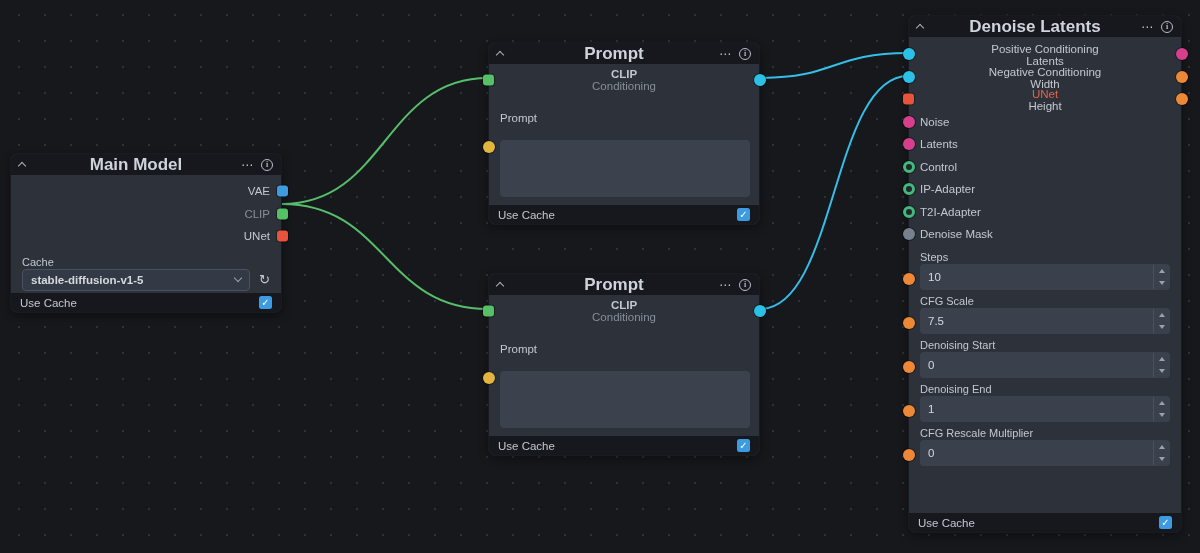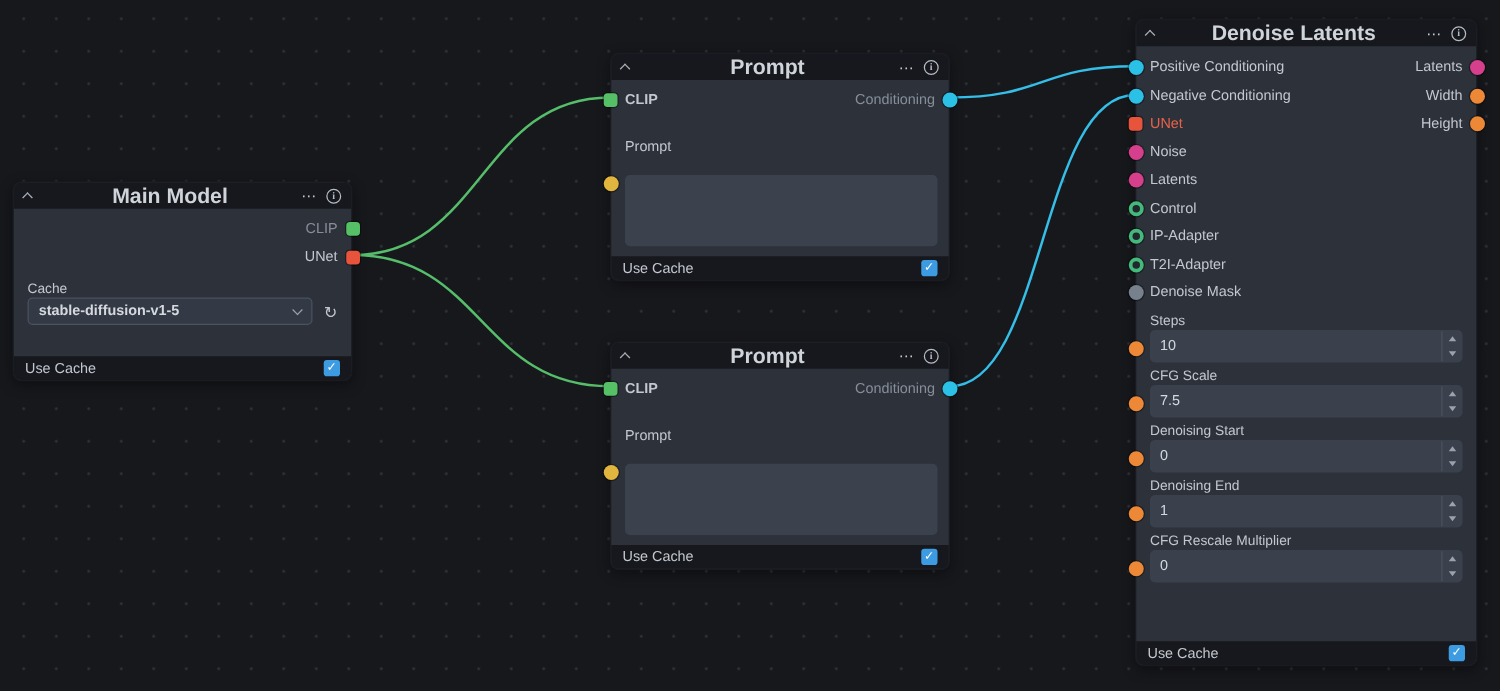--- a/index.html
+++ b/index.html
@@ -37,21 +37,21 @@
     width:12px;height:12px;border:1px solid #b6bcc6;border-radius:50%;
     font-size:8px;line-height:10px;text-align:center;color:#b6bcc6;
     font-weight:600;font-family:"Liberation Serif","DejaVu Serif",serif;
   }
   .node-body{flex:1 1 auto;position:relative;}
   .node-footer{
     height:19px;flex:0 0 19px;background:#16181D;border-radius:0 0 6px 6px;
     display:flex;align-items:center;justify-content:space-between;padding:0 9px;
   }
   .crow{position:relative;display:flex;align-items:center;height:22.5px;padding:0 11px;}
-  .crow.between{justify-content:space-between;}
+  .crow.between{justify-content:space-between;flex-direction:column;}
   .crow.out{justify-content:flex-end;}
   .lbl{white-space:nowrap;}
   .dim{color:#878E99;}
   .handle{position:absolute;width:12px;height:12px;border-radius:50%;top:50%;transform:translateY(-50%);box-shadow:0 0 0 1px rgba(0,0,0,.35);}
   .handle.left{left:-6.5px;}
   .handle.right{right:-6.5px;}
   .handle.square{width:11px;height:11px;border-radius:3px;}
   .handle.ring{background:#22262D;border:3px solid #43B97B;}
   .fgroup{position:relative;height:44px;padding:0 11px;}
   .flabel{padding-top:4px;height:16px;line-height:14px;font-size:11px;color:#C3C8D0;white-space:nowrap;}
@@ -93,33 +93,37 @@
 
 <div class="canvas" style="background-color: rgb(23, 24, 28);">
 
   <svg class="edges" width="1200" height="553">
     <path d="M282,204 C386,204 384,78 488,78" style="stroke: rgb(86, 190, 106);"></path>
     <path d="M282,204 C386,204 384,309 488,309" style="stroke: rgb(86, 190, 106);"></path>
     <path d="M760,78 C836,78 832,53 908,53" style="stroke: rgb(53, 190, 232);"></path>
     <path d="M760,309 C836,309 832,76 908,76" style="stroke: rgb(53, 190, 232);"></path>
   </svg>
 
-  <div class="node" style="left:10px;top:145px;width:272px;height:160px;">
+  <div class="node" style="left:10px;top:153px;width:272px;height:160px;">
     <div class="node-header">
       <span class="hdr-left">
           <i class="chev-up"></i>
         </span>
       <span class="node-title">Main Model</span>
       <span class="hdr-right">
         <span class="menu-dots">⋯</span>
         <span class="info">i</span>
       </span>
     </div>
     <div class="node-body mm-body">
       <div class="crow out">
+        <span class="lbl">VAE</span>
+        <span class="handle right square" style="background-color: rgb(63, 155, 224);"></span>
+      </div>
+      <div class="crow out">
         <span class="lbl dim">CLIP</span>
         <span class="handle right square" style="background-color: rgb(85, 192, 102);"></span>
       </div>
       <div class="crow out">
         <span class="lbl">UNet</span>
         <span class="handle right square" style="background-color: rgb(232, 83, 60);"></span>
       </div>
       <div class="flabel" style="margin:3px 11px 0;">Cache</div>
       <div class="model-row">
         <div class="select">

